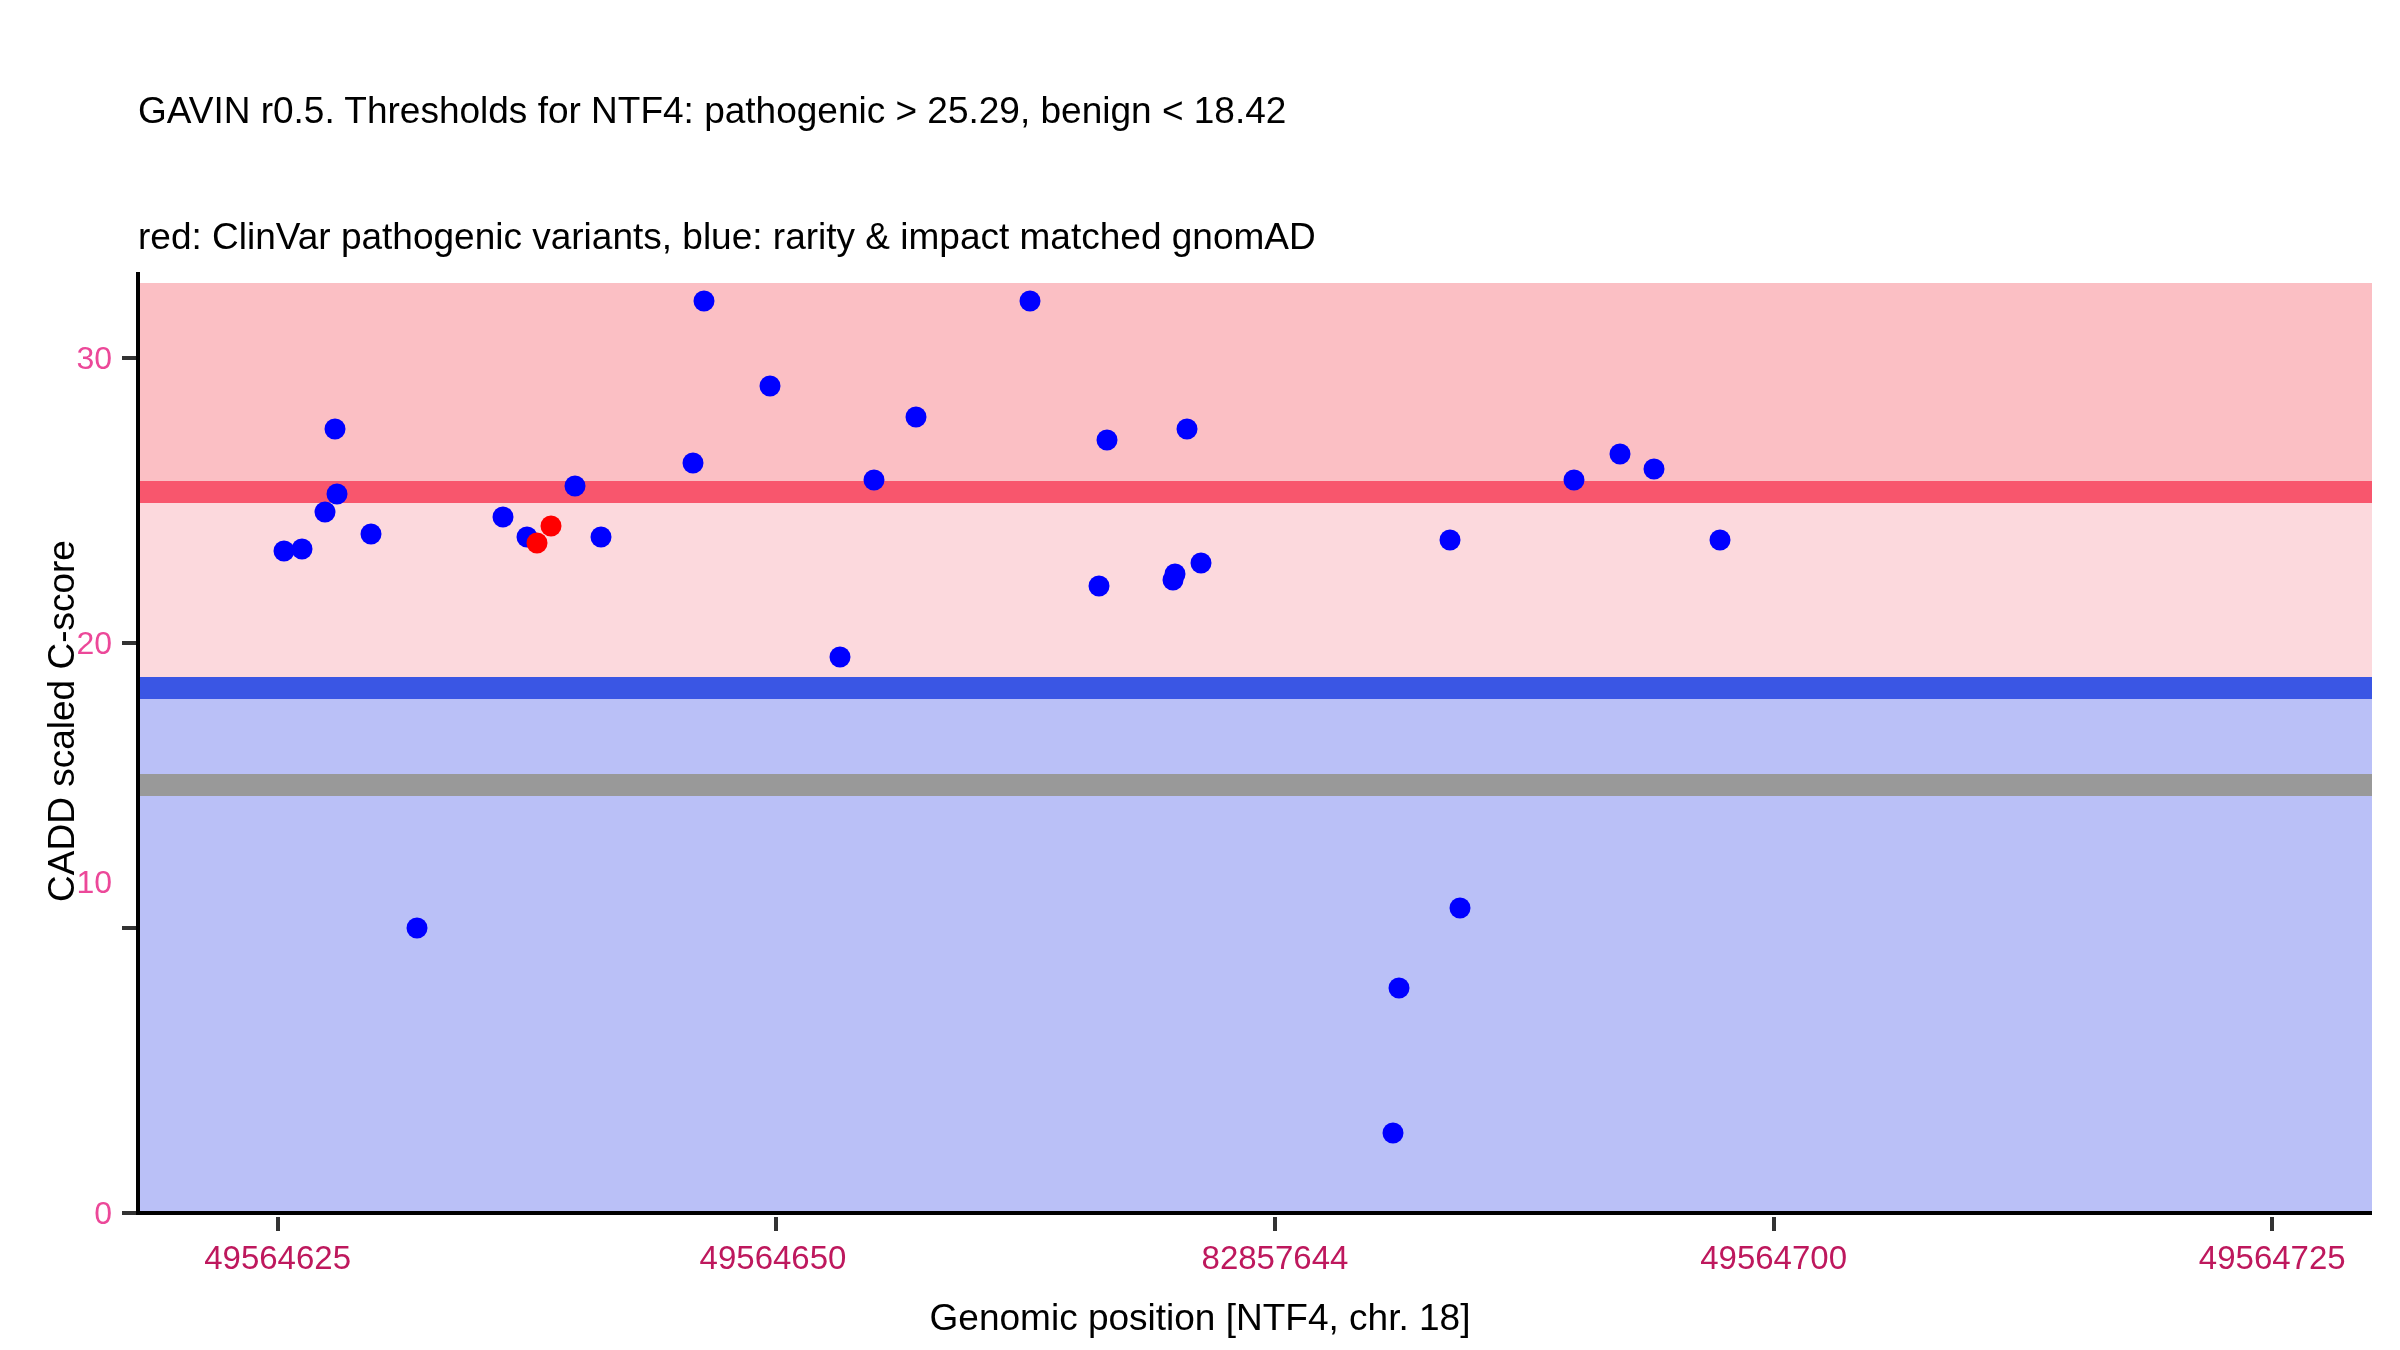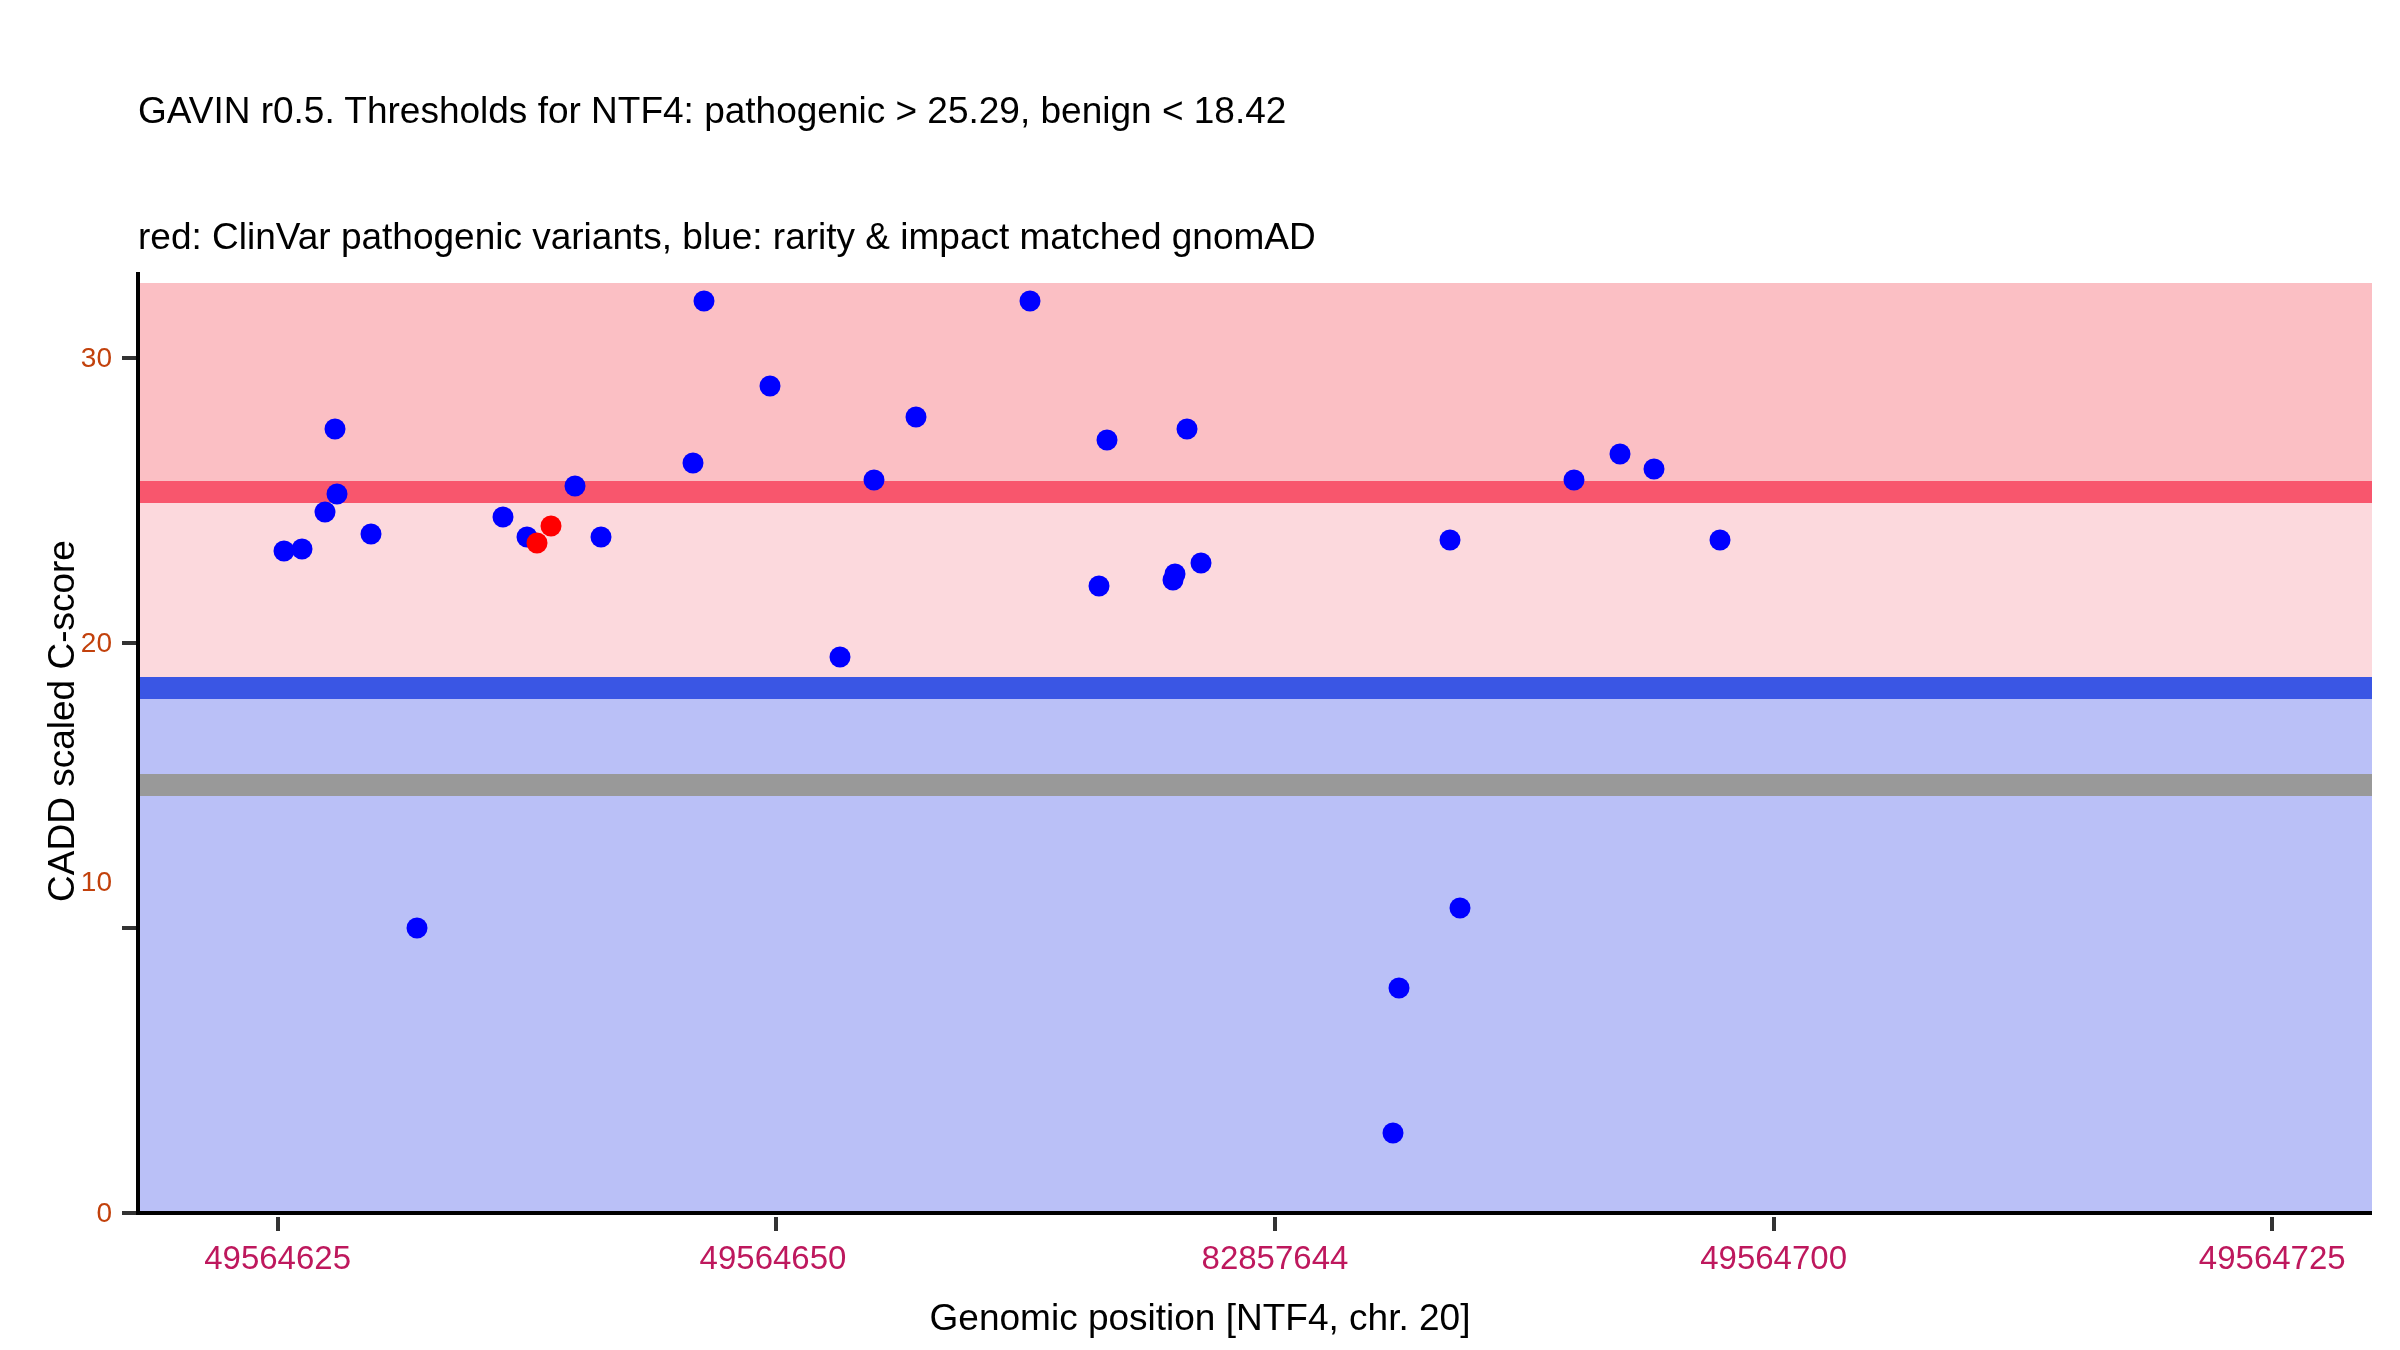--- a/index.html
+++ b/index.html
@@ -43,22 +43,22 @@
   #axis-x-line{
     position:absolute;left:136px;top:1211px;
     width:2236px;height:4px;background:#000000;
   }
 
   
   .ytick{position:absolute;width:14px;height:4px;background:#333333;}
   .ytick-label{
     position:absolute;
     text-align:right;
-    font-size:28px;
-    color:#c2410c;
+    font-size:32px;
+    color:#ec4899;
     transform:translateY(-50%);
   }
   .xtick{position:absolute;width:4px;height:14px;background:#333333;}
   .xtick-label{
     position:absolute;
     font-size:33px;
     color:#be185d;
     transform:translateX(-50%);
     white-space:nowrap;
   }
@@ -158,14 +158,14 @@
     <div class="xtick" style="left: 774.286px; top: 1217px;"></div>
     <div class="xtick-label" style="left: 773px; top: 1239px;">49564650</div>
     <div class="xtick" style="left: 1272.95px; top: 1217px;"></div>
     <div class="xtick-label" style="left: 1274.95px; top: 1239px;">82857644</div>
     <div class="xtick" style="left: 1771.61px; top: 1217px;"></div>
     <div class="xtick-label" style="left: 1773.61px; top: 1239px;">49564700</div>
     <div class="xtick" style="left: 2270.27px; top: 1217px;"></div>
     <div class="xtick-label" style="left: 2272.27px; top: 1239px;">49564725</div>
   </div>
 
-<div id="x-axis-title">Genomic position [NTF4, chr. 20]</div>
+<div id="x-axis-title">Genomic position [NTF4, chr. 18]</div>
 <div id="y-axis-title">CADD scaled C-score</div>
 
 </body></html>

